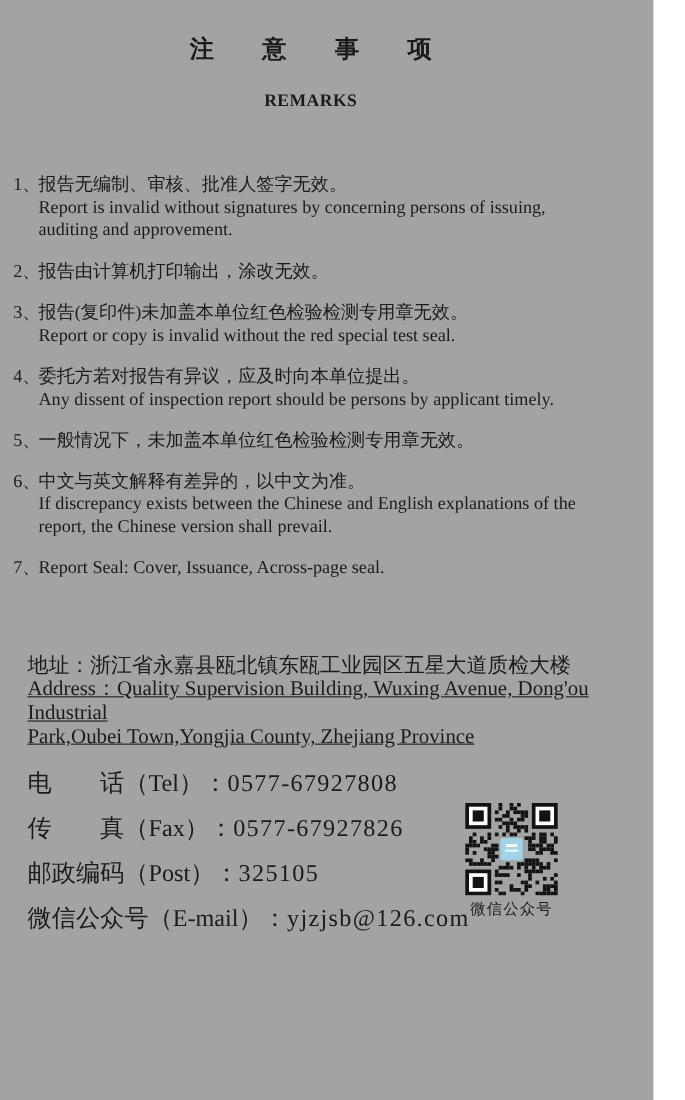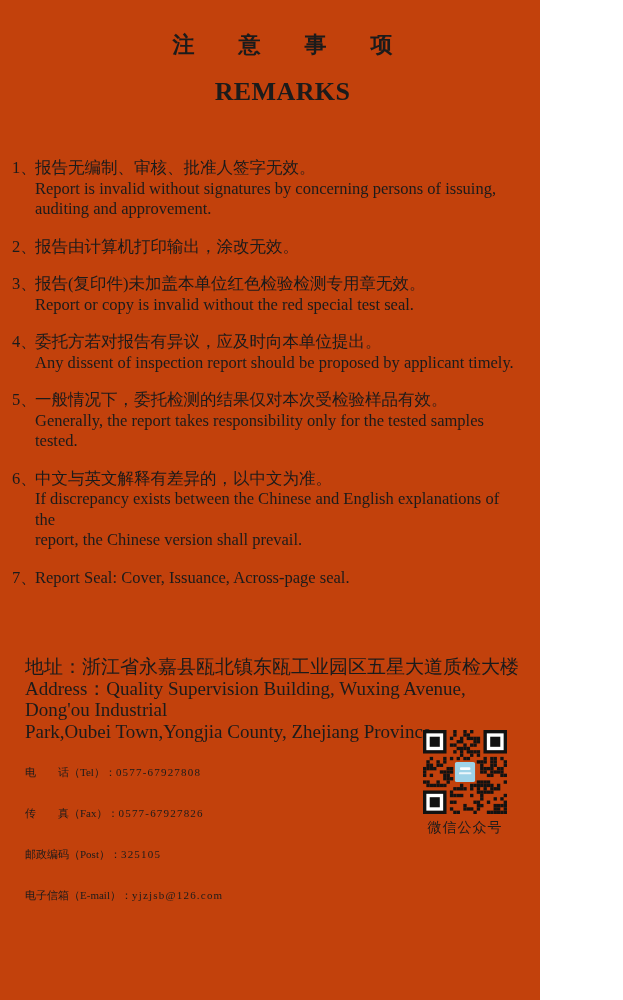--- a/index.html
+++ b/index.html
@@ -1,41 +1,41 @@
 <!DOCTYPE html>
 <html><head>
 <meta charset="utf-8">
 <style>
   html,body{margin:0;padding:0;background:#ffffff;}
   body{
     width:623px;height:1000px;
     font-family:"Liberation Serif","DejaVu Serif",serif;
     color:#1b1b1b;
   }
-  .page{position:relative;width:540px;height:1000px;overflow:hidden;background:#c2410c;}
+  .page{position:relative;width:594px;height:1000px;overflow:hidden;background:#a3a3a3;}
 
   .title-cn{
     margin:31px 0 0 25px;width:515px;text-align:center;
     font-size:22px;font-weight:bold;line-height:28px;white-space:nowrap;
   }
   .title-en{
     margin:21px 0 0 25px;width:515px;text-align:center;
-    font-size:26px;font-weight:bold;line-height:24px;letter-spacing:.4px;
+    font-size:16px;font-weight:bold;line-height:24px;letter-spacing:.4px;
   }
 
   .notes{margin-top:54px;font-size:16.5px;line-height:20.5px;}
   .note-item{position:relative;padding-left:35px;padding-right:20px;margin-bottom:17px;}
   .note-num{position:absolute;left:12px;top:0;}
   .note-en{white-space:pre-line;}
 
   .address{margin:68px 0 0 25px;padding-right:20px;font-size:19px;line-height:21.5px;}
-  .address-en{white-space:pre-line;}
+  .address-en{white-space:pre-line;text-decoration:underline;}
 
   .contacts{margin:20px 0 0 25px;width:380px;}
-  .contact-row{font-size:11px;line-height:21px;margin-bottom:20px;white-space:nowrap;}
+  .contact-row{font-size:22px;line-height:21px;margin-bottom:20px;white-space:nowrap;}
   .contact-value{letter-spacing:1.2px;}
 
   .qr-block{position:absolute;left:420px;top:730px;width:90px;text-align:center;}
   .qr-block svg{display:block;margin:0 auto;}
   .qr-caption{font-size:14px;line-height:17px;margin-top:5px;letter-spacing:1px;}
 </style>
 </head>
 <body>
 
 <div class="page">
@@ -55,26 +55,25 @@
       <div class="note-cn">报告由计算机打印输出，涂改无效。</div>
     </div>
     <div class="note-item">
       <span class="note-num">3、</span>
       <div class="note-cn">报告(复印件)未加盖本单位红色检验检测专用章无效。</div>
       <div class="note-en">Report or copy is invalid without the red special test seal.</div>
     </div>
     <div class="note-item">
       <span class="note-num">4、</span>
       <div class="note-cn">委托方若对报告有异议，应及时向本单位提出。</div>
-      <div class="note-en">Any dissent of inspection report should be proposed by applicant timely.</div>
+      <div class="note-en">Any dissent of inspection report should be persons by applicant timely.</div>
     </div>
     <div class="note-item">
       <span class="note-num">5、</span>
-      <div class="note-cn">一般情况下，委托检测的结果仅对本次受检验样品有效。</div>
-      <div class="note-en">Generally, the report takes responsibility only for the tested samples tested.</div>
+      <div class="note-cn">一般情况下，未加盖本单位红色检验检测专用章无效。</div>
     </div>
     <div class="note-item">
       <span class="note-num">6、</span>
       <div class="note-cn">中文与英文解释有差异的，以中文为准。</div>
       <div class="note-en">If discrepancy exists between the Chinese and English explanations of the
 report, the Chinese version shall prevail.</div>
     </div>
     <div class="note-item">
       <span class="note-num">7、</span>
       <div class="note-en">Report Seal: Cover, Issuance, Across-page seal.</div>
@@ -91,21 +90,21 @@
     <div class="contact-row">
       <span class="contact-label">电　　话（Tel）：</span><span class="contact-value">0577-67927808</span>
     </div>
     <div class="contact-row">
       <span class="contact-label">传　　真（Fax）：</span><span class="contact-value">0577-67927826</span>
     </div>
     <div class="contact-row">
       <span class="contact-label">邮政编码（Post）：</span><span class="contact-value">325105</span>
     </div>
     <div class="contact-row">
-      <span class="contact-label">电子信箱（E-mail）：</span><span class="contact-value">yjzjsb@126.com</span>
+      <span class="contact-label">微信公众号（E-mail）：</span><span class="contact-value">yjzjsb@126.com</span>
     </div>
   </div>
 
   <div class="qr-block">
     <svg width="88" height="84" viewBox="0 0 87.5 87.5" xmlns="http://www.w3.org/2000/svg">
         <rect x="0" y="0" width="24.5" height="24.5" fill="#121212"></rect>
         <rect x="3.5" y="3.5" width="17.5" height="17.5" fill="#fff"></rect>
         <rect x="7" y="7" width="10.5" height="10.5" fill="#121212"></rect>
         <rect x="63" y="0" width="24.5" height="24.5" fill="#121212"></rect>
         <rect x="66.5" y="3.5" width="17.5" height="17.5" fill="#fff"></rect>

